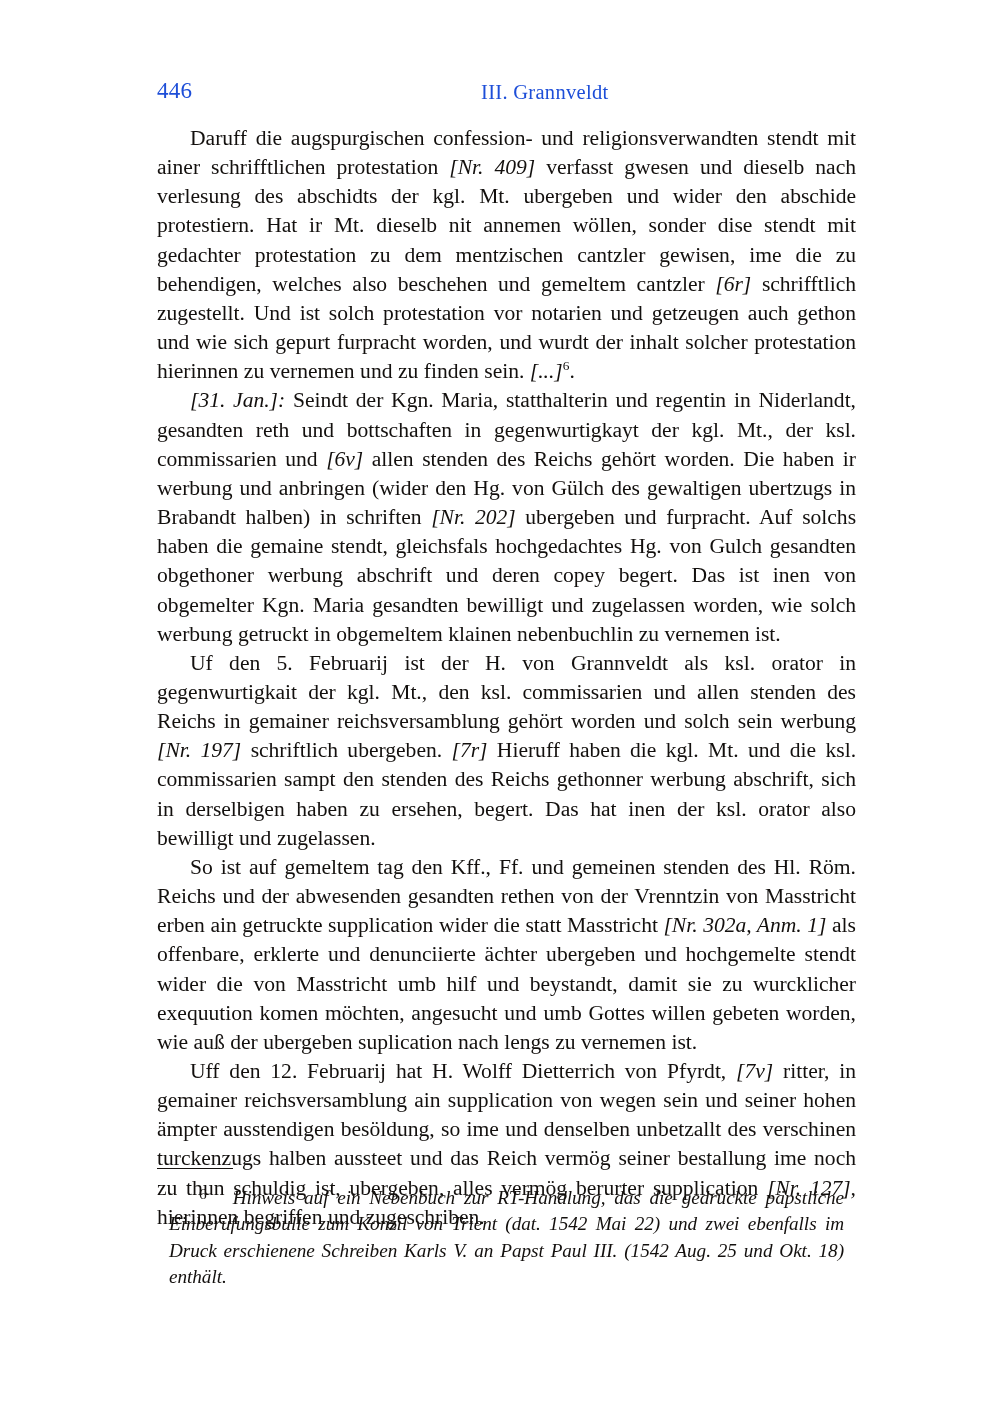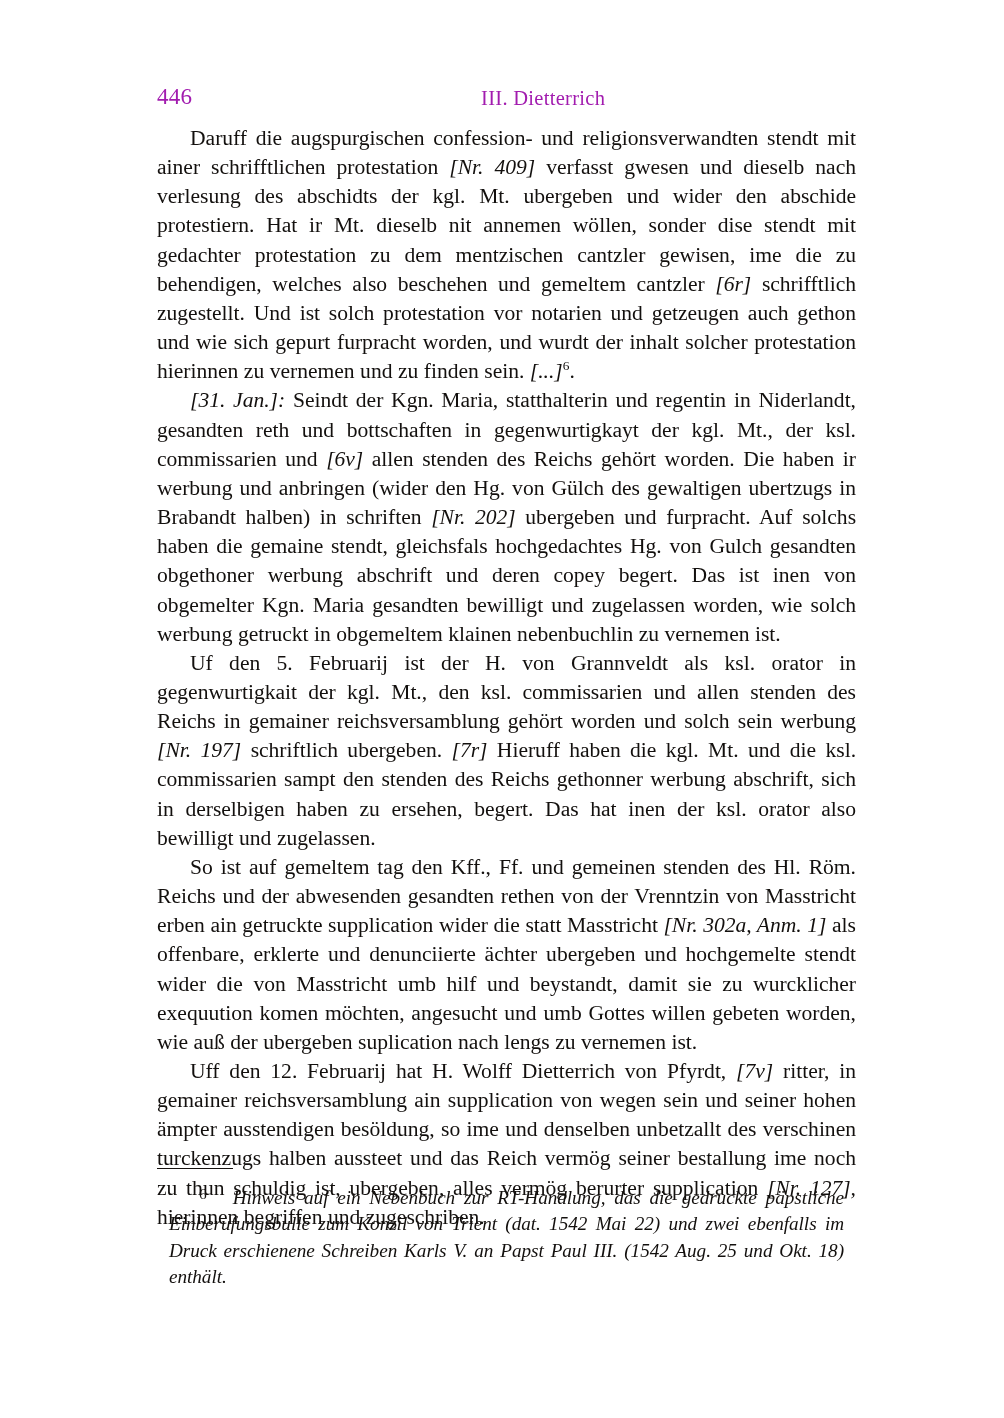--- a/index.html
+++ b/index.html
@@ -24,22 +24,21 @@
   }
   
   .runhead {
     position: absolute;
     left: 157px;
     top: 76px;
     width: 700px;
     height: 30px;
     font-size: 23px;
     line-height: 30px;
-    color: #a21caf;
-    margin-top: 6px;
+    color: #1d4ed8;
   }
   .runhead .folio {
     position: absolute;
     left: 0;
     top: 0;
     letter-spacing: 0.2px;
   }
   .runhead .title {
     position: absolute;
     left: 324px;
@@ -108,21 +107,21 @@
     letter-spacing: 0;
   }
 </style>
 </head>
 <body>
 
 <div class="page">
 
   <div class="runhead">
     <span class="folio">446</span>
-    <span class="title">III. Dietterrich</span>
+    <span class="title">III. Grannveldt</span>
   </div>
 
   <div class="textblock">
     <p class="para"><span>Daruff die augspurgischen confession- und religionsverwandten stendt mit ainer schrifftlichen protestation </span><i>[Nr. 409]</i><span> verfasst gwesen und dieselb nach verlesung des abschidts der kgl. Mt. ubergeben und wider den abschide protestiern. Hat ir Mt. dieselb nit annemen wöllen, sonder dise stendt mit gedachter protestation zu dem mentzischen cantzler gewisen, ime die zu behendigen, welches also beschehen und gemeltem cantzler </span><i>[6r]</i><span> schrifftlich zugestellt. Und ist solch protestation vor notarien und getzeugen auch gethon und wie sich gepurt furpracht worden, und wurdt der inhalt solcher protestation hierinnen zu vernemen und zu finden sein. </span><i>[...]</i><sup class="fnref">6</sup><span>.</span></p>
     <p class="para"><i>[31. Jan.]:</i><span> Seindt der Kgn. Maria, statthalterin und regentin in Niderlandt, gesandten reth und bottschaften in gegenwurtigkayt der kgl. Mt., der ksl. commissarien und </span><i>[6v]</i><span> allen stenden des Reichs gehört worden. Die haben ir werbung und anbringen (wider den Hg. von Gülch des gewaltigen ubertzugs in Brabandt halben) in schriften </span><i>[Nr. 202]</i><span> ubergeben und furpracht. Auf solchs haben die gemaine stendt, gleichsfals hochgedachtes Hg. von Gulch gesandten obgethoner werbung abschrift und deren copey begert. Das ist inen von obgemelter Kgn. Maria gesandten bewilligt und zugelassen worden, wie solch werbung getruckt in obgemeltem klainen nebenbuchlin zu vernemen ist.</span></p>
     <p class="para"><span>Uf den 5. Februarij ist der H. von Grannveldt als ksl. orator in gegenwurtigkait der kgl. Mt., den ksl. commissarien und allen stenden des Reichs in gemainer reichsversamblung gehört worden und solch sein werbung </span><i>[Nr. 197]</i><span> schriftlich ubergeben. </span><i>[7r]</i><span> Hieruff haben die kgl. Mt. und die ksl. commissarien sampt den stenden des Reichs gethonner werbung abschrift, sich in derselbigen haben zu ersehen, begert. Das hat inen der ksl. orator also bewilligt und zugelassen.</span></p>
     <p class="para"><span>So ist auf gemeltem tag den Kff., Ff. und gemeinen stenden des Hl. Röm. Reichs und der abwesenden gesandten rethen von der Vrenntzin von Masstricht erben ain getruckte supplication wider die statt Masstricht </span><i>[Nr. 302a, Anm. 1]</i><span> als offenbare, erklerte und denunciierte ächter ubergeben und hochgemelte stendt wider die von Masstricht umb hilf und beystandt, damit sie zu wurcklicher exequution komen möchten, angesucht und umb Gottes willen gebeten worden, wie auß der ubergeben suplication nach lengs zu vernemen ist.</span></p>
     <p class="para"><span>Uff den 12. Februarij hat H. Wolff Dietterrich von Pfyrdt, </span><i>[7v]</i><span> ritter, in gemainer reichsversamblung ain supplication von wegen sein und seiner hohen ämpter ausstendigen besöldung, so ime und denselben unbetzallt des verschinen turckenzugs halben aussteet und das Reich vermög seiner bestallung ime noch zu thun schuldig ist, ubergeben, alles vermög berurter supplication </span><i>[Nr. 127],</i><span> hierinnen begriffen und zugeschriben.</span></p>
   </div>
 

